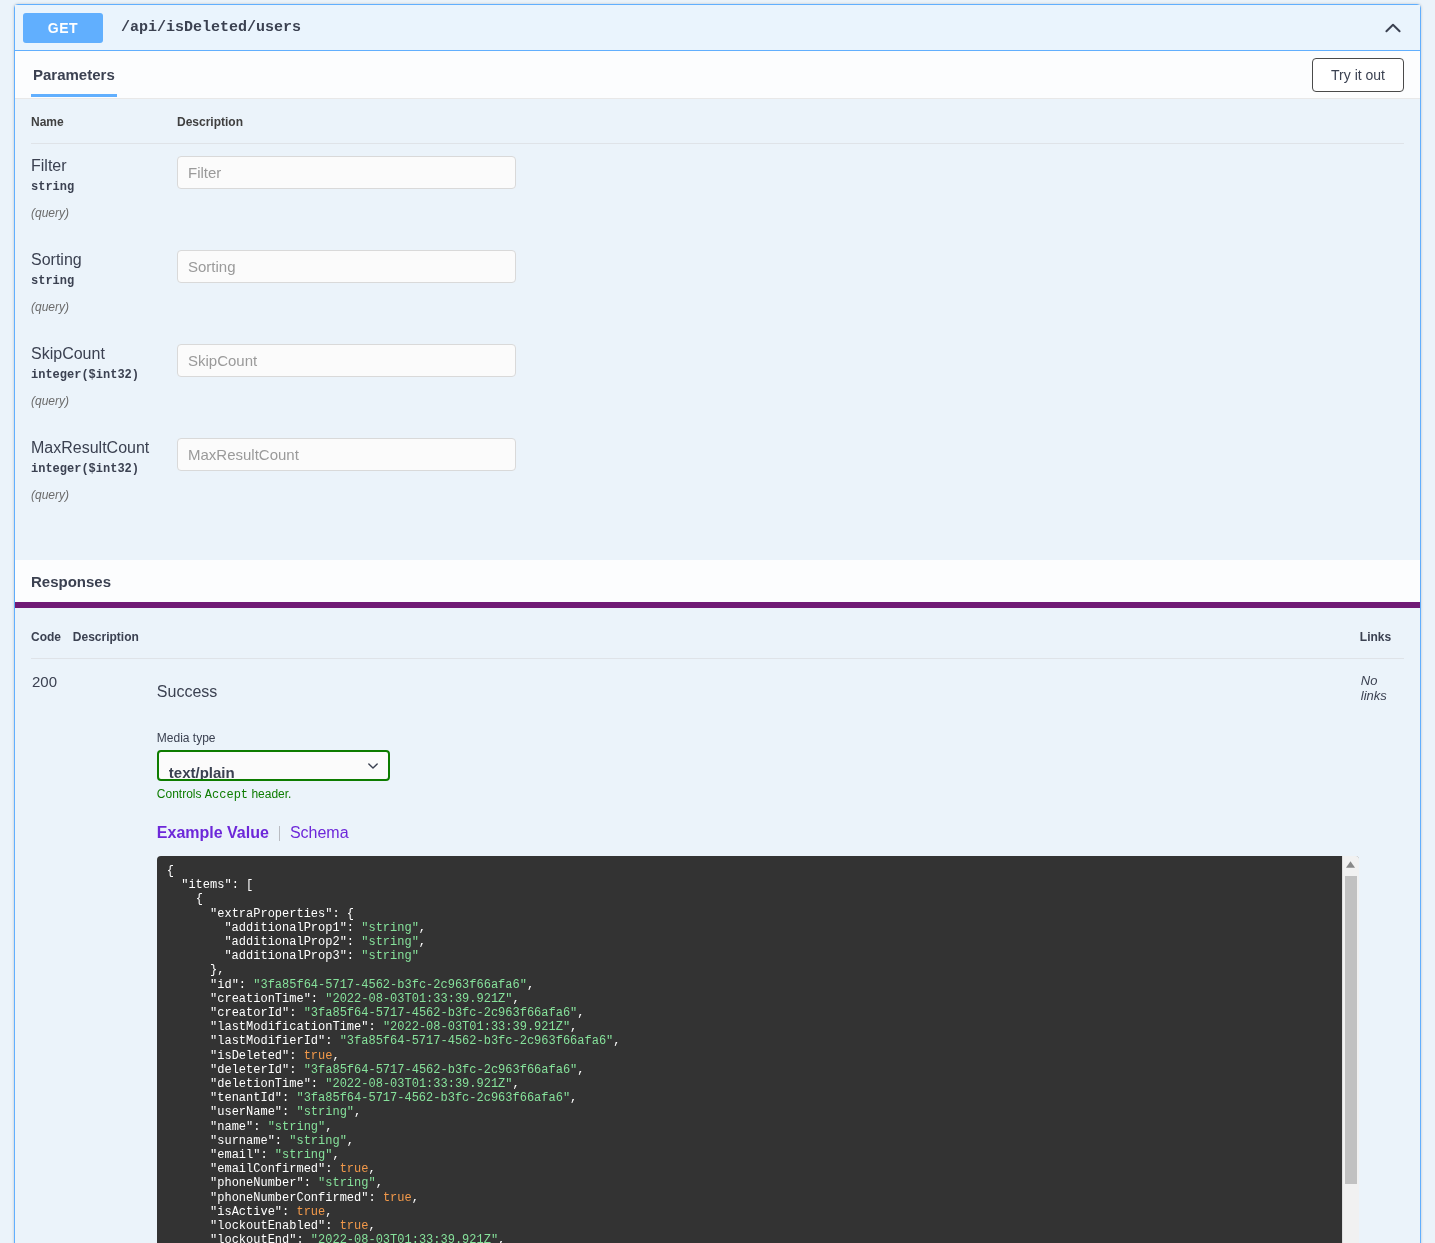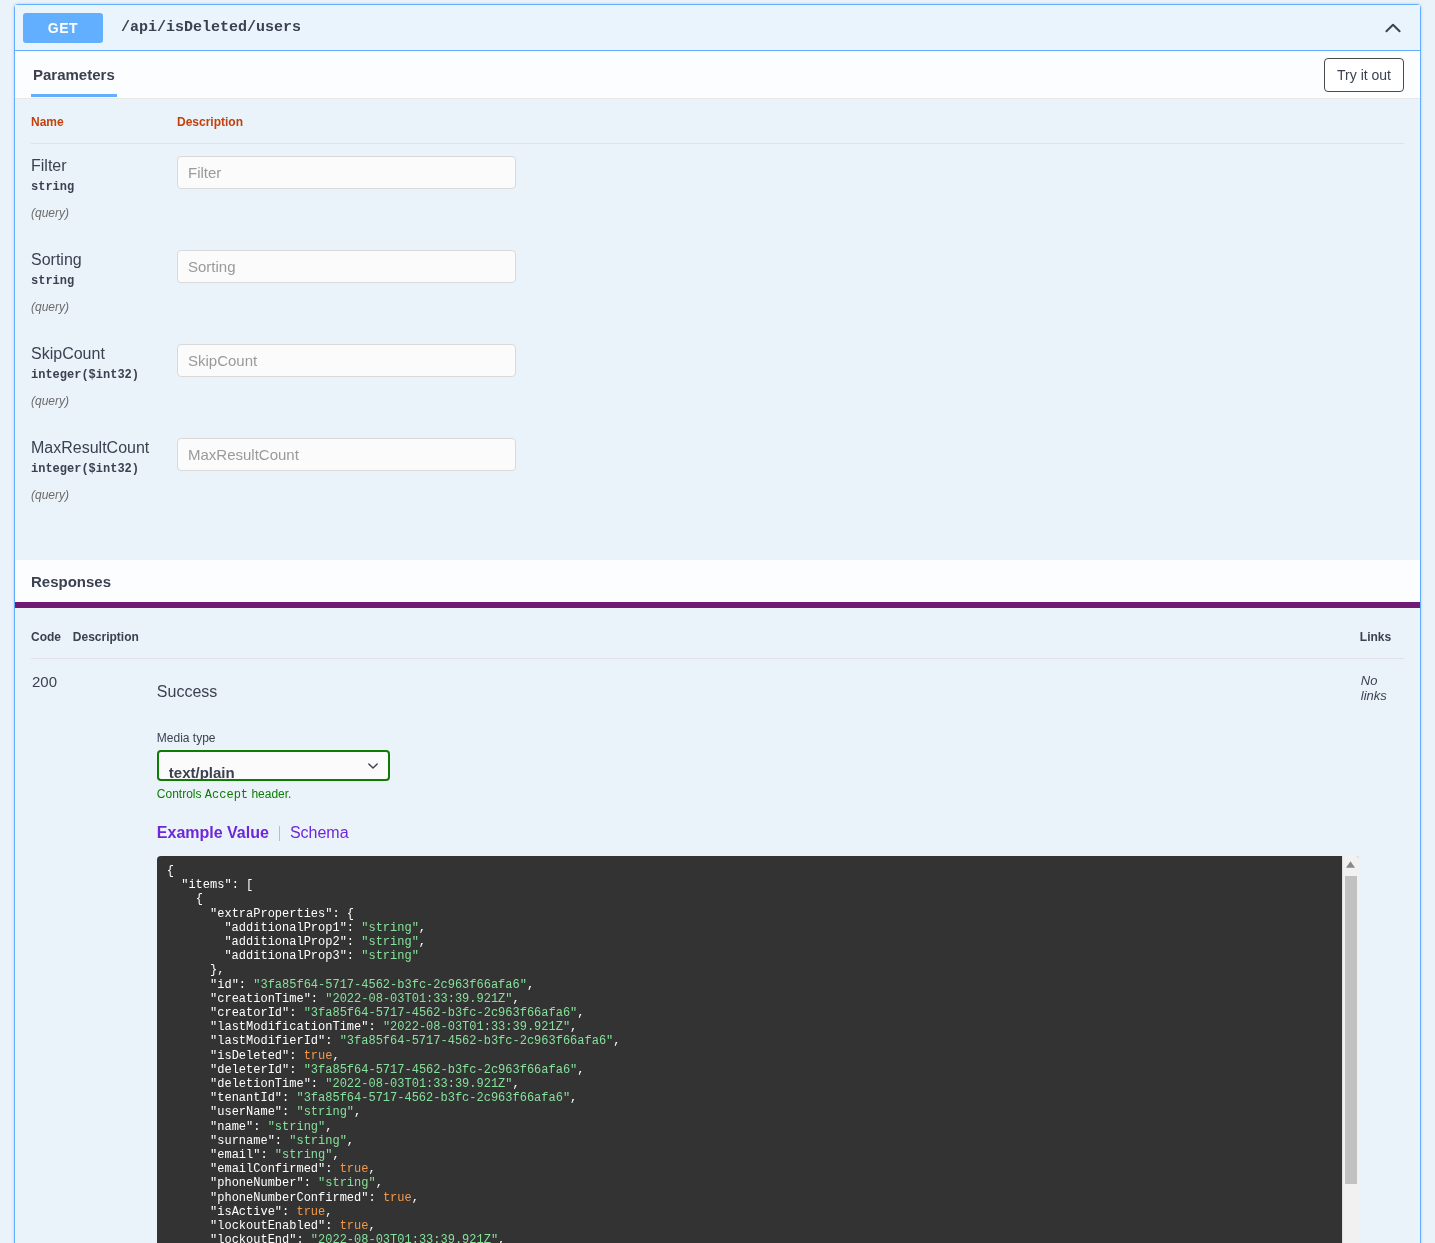--- a/index.html
+++ b/index.html
@@ -95,32 +95,32 @@
     height: 3px;
     background: #61affe;
   }
   .tryout-btn {
     background: #fff;
     border: 1px solid #4a4a4a;
     border-radius: 4px;
     color: #3b4151;
     font-size: 14px;
     font-family: "Liberation Sans", sans-serif;
-    padding: 8px 12px;
+    padding: 8px 18px;
     cursor: pointer;
   }
 
   
   .params-wrap { padding: 16px 16px 40px 16px; background:#ebf3fa; }
   table.params { width: 100%; border-collapse: collapse; }
   table.params th {
     text-align: left;
     font-size: 12px;
     font-weight: bold;
-    color: #c2410c;
+    color: #404040;
     padding: 0 0 14px 0;
     border-bottom: 1px solid #dfe3e8;
   }
   th.col-name  { width: 146px; }
   th.col-desc  { }
   table.params td {
     vertical-align: top;
     padding: 12px 0 16px 0;
   }
   td.pname { width: 146px; padding-right: 8px; }

